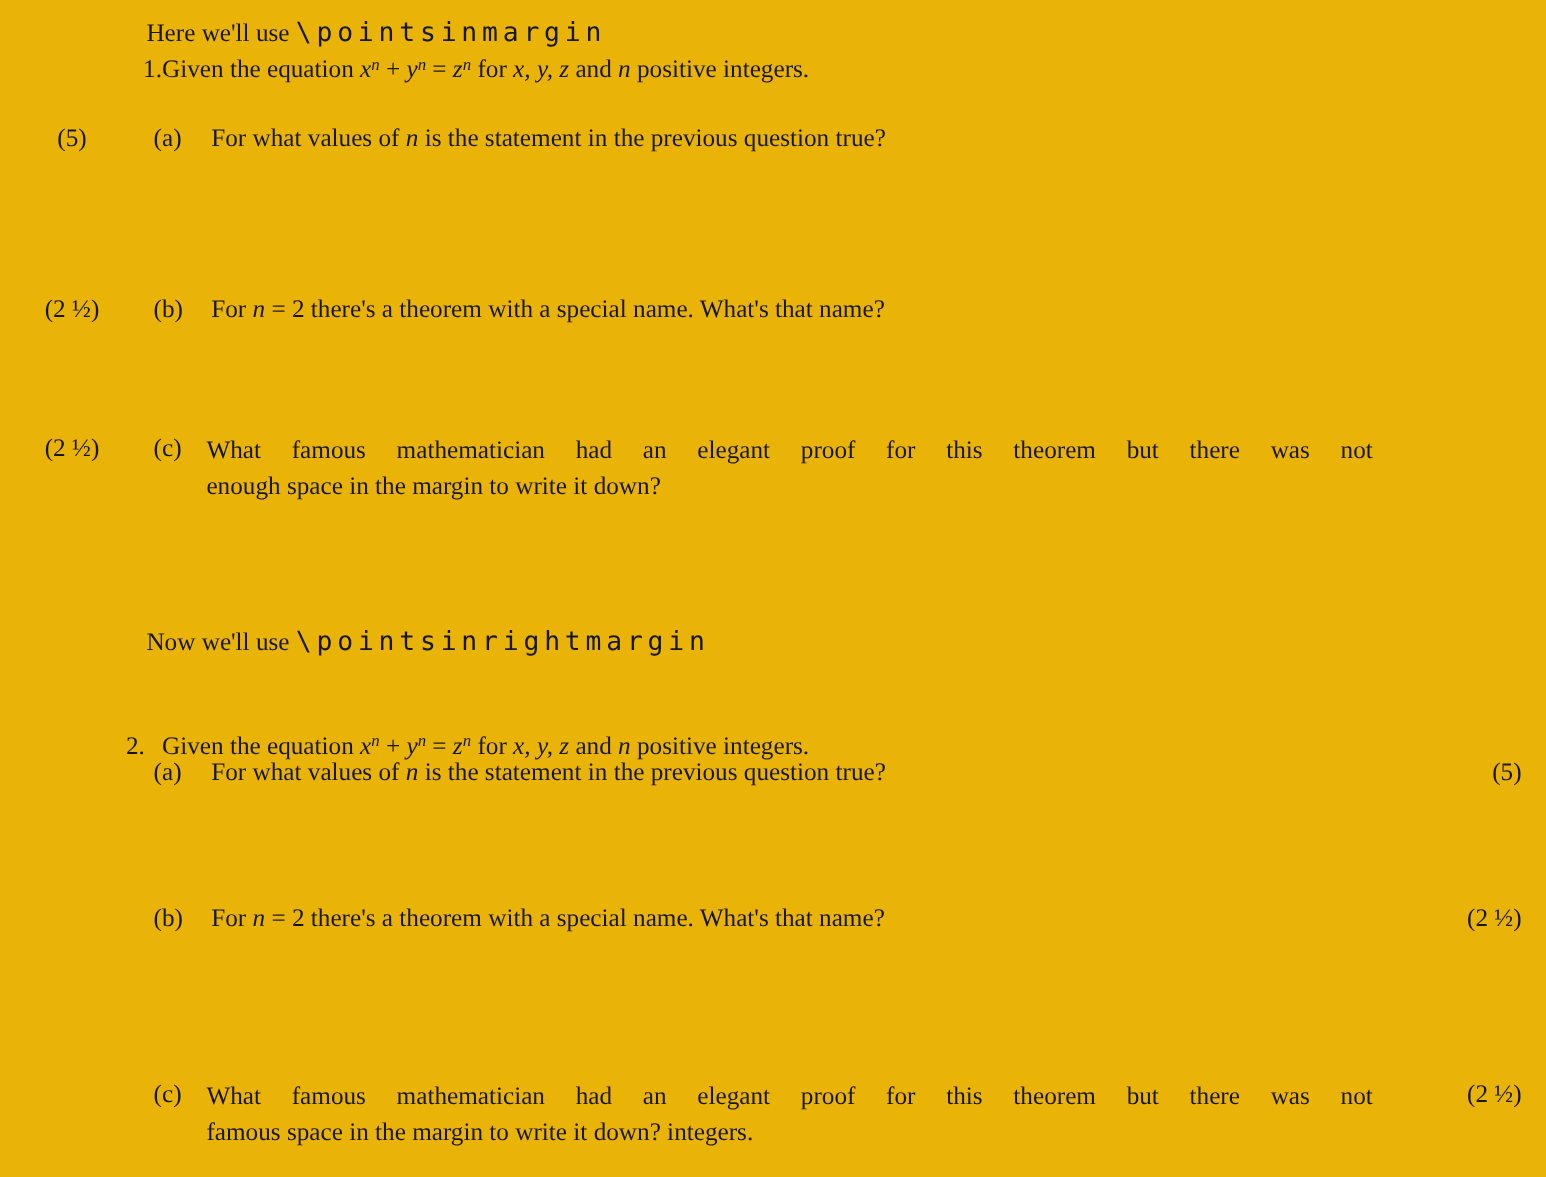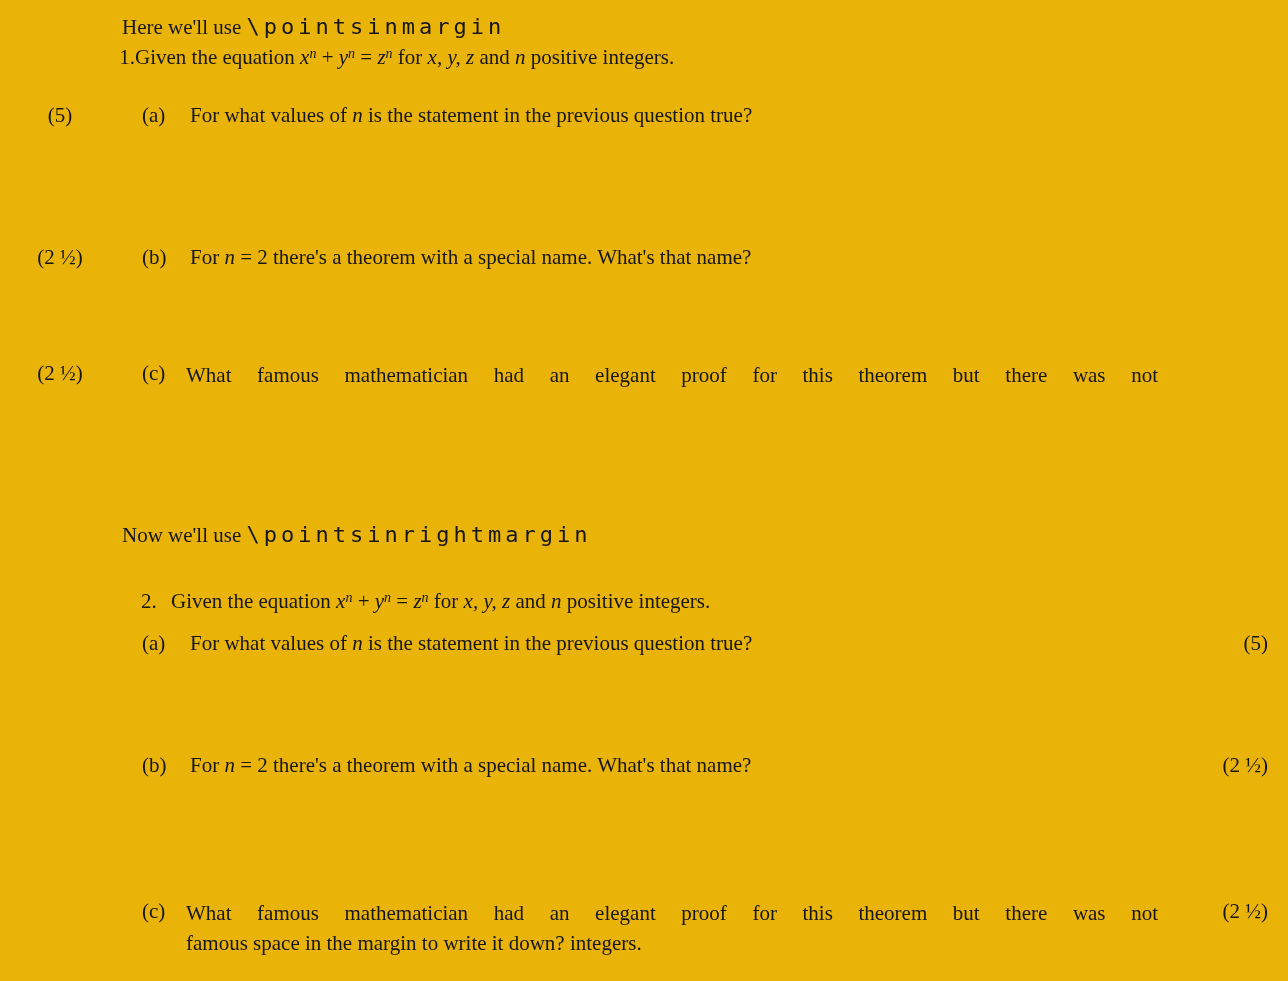--- a/index.html
+++ b/index.html
@@ -28,21 +28,21 @@
   .mi { font-style: italic; }
   .msup {
     font-style: italic;
     font-size: 14px;
     position: relative;
     top: -0.45em;
     vertical-align: baseline;
     letter-spacing: 0;
   }
   .qnum { display: inline-block; min-width: 30px; }
-  .part-row { position: absolute; left: 142px; width: 1025px; }
+  .part-row { position: absolute; left: 128px; width: 1025px; }
   .part-label { display: inline-block; width: 48px; }
   .part-label-float { position: absolute; left: 0; top: 0; }
   .part-text-block {
     margin-left: 44px;
     width: 972px;
     line-height: 30px;
     white-space: normal;
   }
   .justify-line {
     text-align: justify;
@@ -85,28 +85,29 @@
   <div class="line points-left" style="top:244px;">(2 ½)</div>
   <div class="part-row" style="top:244px;">
     <span class="part-label">(b)</span><span><span>For </span><span class="mi">n</span><span> = 2 there's a theorem with a special name. What's that name?</span></span>
   </div>
 
   <div class="line points-left" style="top:360px;">(2 ½)</div>
   <div class="part-row" style="top:360px;">
     <span class="part-label-float">(c)</span>
     <div class="part-text-block">
       <div class="justify-line">What famous mathematician had an elegant proof for this theorem but there was not</div>
+      <div>enough space in the margin to write it down?</div>
     </div>
   </div>
 
   <div class="line" style="top:522px; left:122px;">
     <span>Now we'll use </span><span class="cmd">\pointsinrightmargin</span>
   </div>
 
-  <div class="line" style="top:588px; left:105px;margin-left:36px;">
+  <div class="line" style="top:608px; left:105px;">
     <span class="qnum">2.</span><span><span>Given the equation </span><span class="mi">x</span><span class="msup">n</span><span> + </span><span class="mi">y</span><span class="msup">n</span><span> = </span><span class="mi">z</span><span class="msup">n</span><span> for </span><span class="mi">x, y, z</span><span> and </span><span class="mi">n</span><span> positive integers.</span></span>
   </div>
 
   <div class="part-row" style="top:630px;">
     <span class="part-label">(a)</span><span><span>For what values of </span><span class="mi">n</span><span> is the statement in the previous question true?</span></span>
   </div>
   <div class="line points-right" style="top:630px;">(5)</div>
 
   <div class="part-row" style="top:752px;">
     <span class="part-label">(b)</span><span><span>For </span><span class="mi">n</span><span> = 2 there's a theorem with a special name. What's that name?</span></span>

